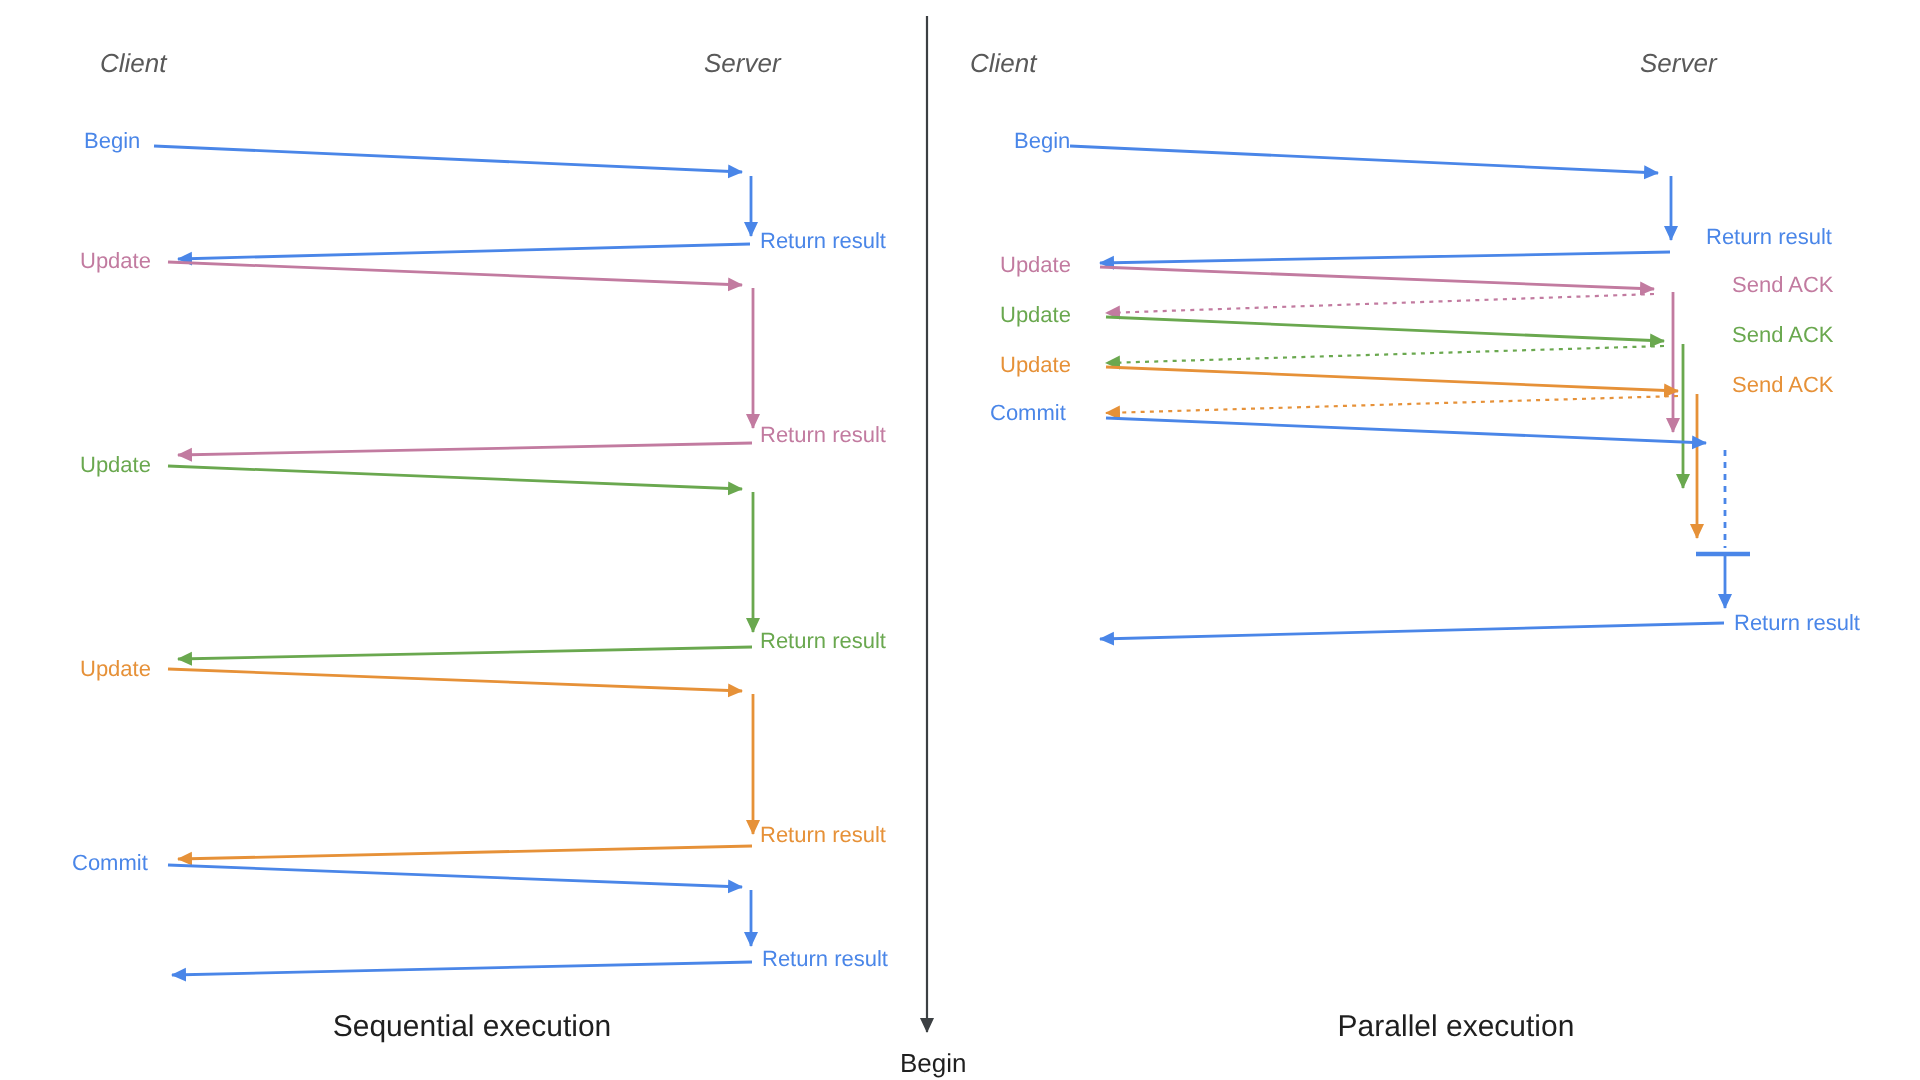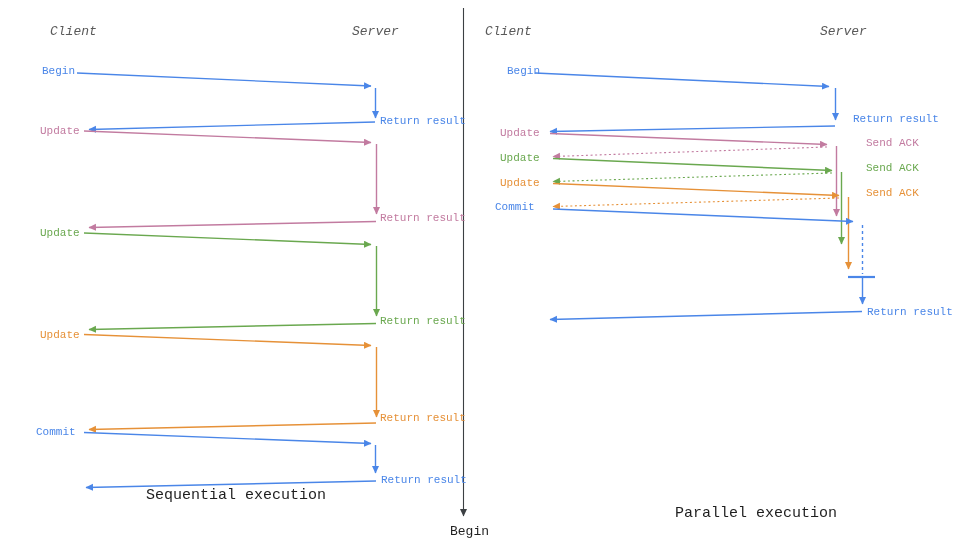--- a/index.html
+++ b/index.html
@@ -1,21 +1,21 @@
 <!DOCTYPE html>
 <html style="--c-blue: #4a86e8; --c-pink: #c27ba0; --c-green: #6aa84f; --c-orange: #e69138; --c-header: #595959; --c-text: #1f1f1f; --c-axis: #3c4043;"><head>
 <meta charset="utf-8">
 <style>
   html, body { margin: 0; padding: 0; background: #ffffff; }
   .stage {
     position: relative;
     width: 960px;
     height: 540px;
     background: #ffffff;
-    font-family: Liberation Mono, monospace;
+    font-family: Liberation Sans, sans-serif;
     overflow: hidden;
   }
   .stage svg.canvas { position: absolute; left: 0; top: 0; }
 
   .lbl {
     position: absolute;
     font-size: 11px;
     line-height: 14px;
     white-space: nowrap;
   }
@@ -143,37 +143,37 @@
 
   <span class="lbl t-green" style="left:40px; top:226px;">Update</span>
   <span class="lbl t-green" style="left:380px; top:314px;">Return result</span>
 
   <span class="lbl t-orange" style="left:40px; top:328px;">Update</span>
   <span class="lbl t-orange" style="left:380px; top:411px;">Return result</span>
 
   <span class="lbl t-blue" style="left:36px; top:425px;">Commit</span>
   <span class="lbl t-blue" style="left:381px; top:473px;">Return result</span>
 
-  <span class="caption" style="left:236px; top:487px;">Sequential execution</span>
+  <span class="caption" style="left:236px; top:505px;">Sequential execution</span>
 
   <span class="hdr" style="left:485px; top:24px;">Client</span>
   <span class="hdr" style="left:820px; top:24px;">Server</span>
 
   <span class="lbl t-blue" style="left:507px; top:64px;">Begin</span>
   <span class="lbl t-blue" style="left:853px; top:112px;">Return result</span>
 
   <span class="lbl t-pink" style="left:500px; top:126px;">Update</span>
   <span class="lbl t-pink" style="left:866px; top:136px;">Send ACK</span>
 
   <span class="lbl t-green" style="left:500px; top:151px;">Update</span>
   <span class="lbl t-green" style="left:866px; top:161px;">Send ACK</span>
 
   <span class="lbl t-orange" style="left:500px; top:176px;">Update</span>
   <span class="lbl t-orange" style="left:866px; top:186px;">Send ACK</span>
 
   <span class="lbl t-blue" style="left:495px; top:200px;">Commit</span>
   <span class="lbl t-blue" style="left:867px; top:305px;">Return result</span>
 
-  <span class="caption" style="left:728px; top:505px;margin-left:28px;">Parallel execution</span>
+  <span class="caption" style="left:728px; top:505px;">Parallel execution</span>
 
   <span class="time-lbl" style="left:450px; top:524px;">Begin</span>
 
 </div>
 
 </body></html>

